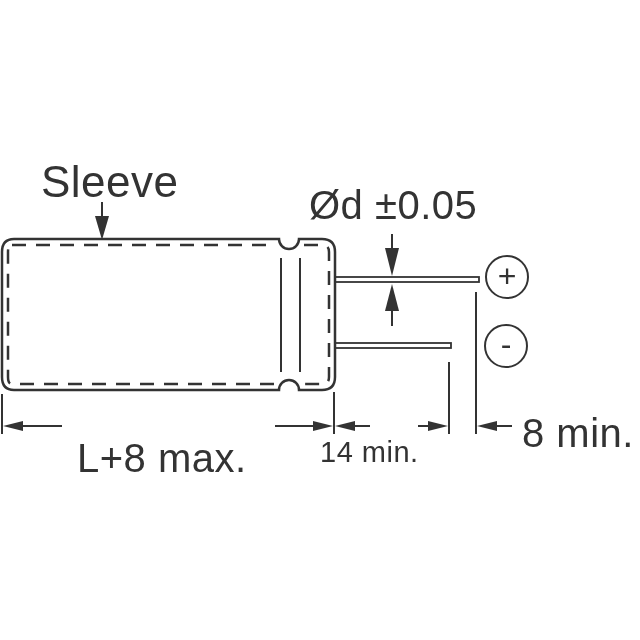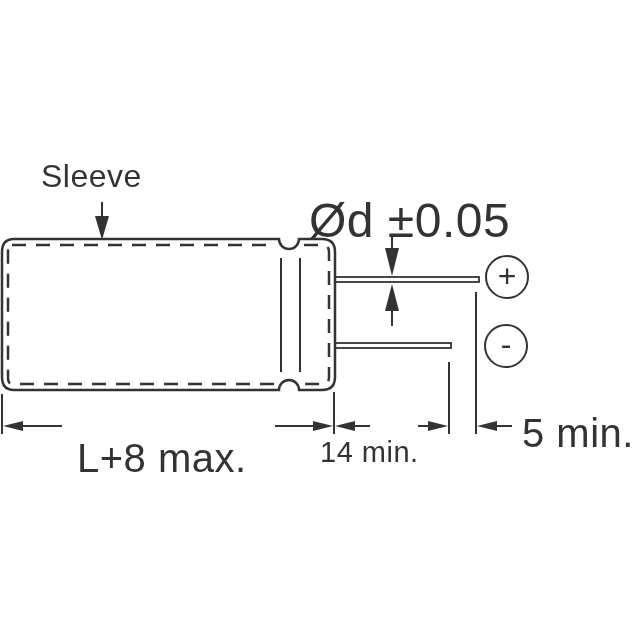--- a/index.html
+++ b/index.html
@@ -6,22 +6,22 @@
     body { width: 640px; height: 640px; overflow: hidden; position: relative; }
     #diagram { position: absolute; left: 0; top: 0; width: 640px; height: 640px; }
     .lbl {
       position: absolute;
       font-family: "Liberation Sans", sans-serif;
       color: #333333;
       white-space: nowrap;
       line-height: 1;
       letter-spacing: 0.5px;
     }
-    .lbl-sleeve { left: 41px; top: 160px; font-size: 32px; }
-    .lbl-dia { left: 309px; top: 197px; font-size: 48px; }
+    .lbl-sleeve { left: 41px; top: 160px; font-size: 44px; }
+    .lbl-dia { left: 309px; top: 185px; font-size: 40px; }
     .lbl-l { left: 77px; top: 438px; font-size: 40px; }
     .lbl-14 { left: 320px; top: 438px; font-size: 29px; text-align: center; }
     .lbl-3 { left: 522px; top: 413px; font-size: 40px; }
     .pol {
       position: absolute;
       font-family: "Liberation Sans", sans-serif;
       color: #333333;
       font-size: 32px;
       width: 40px; text-align: center; line-height: 1;
     }
@@ -76,15 +76,15 @@
     <polygon points="335,426 355,421 355,431"></polygon>
     <polygon points="448,426 428,421 428,431"></polygon>
     <polygon points="477,426 497,421 497,431"></polygon>
   </g>
 </svg>
 
 <div class="lbl lbl-sleeve">Sleeve</div>
 <div class="lbl lbl-dia">Ød ±0.05</div>
 <div class="lbl lbl-l">L+8 max.</div>
 <div class="lbl lbl-14">14 min.</div>
-<div class="lbl lbl-3">5 min.</div>
+<div class="lbl lbl-3">8 min.</div>
 <div class="pol pol-plus">+</div>
 <div class="pol pol-minus">-</div>
 
 </body></html>

